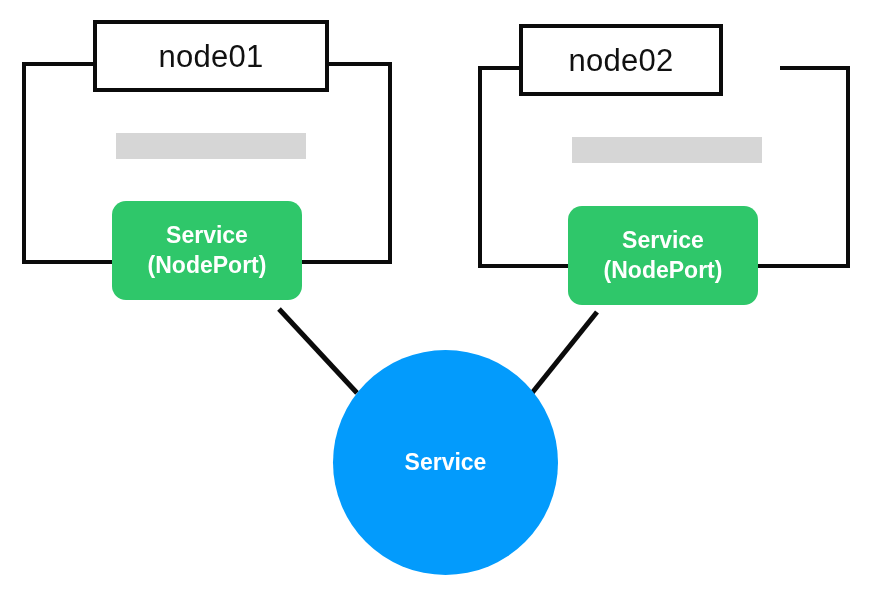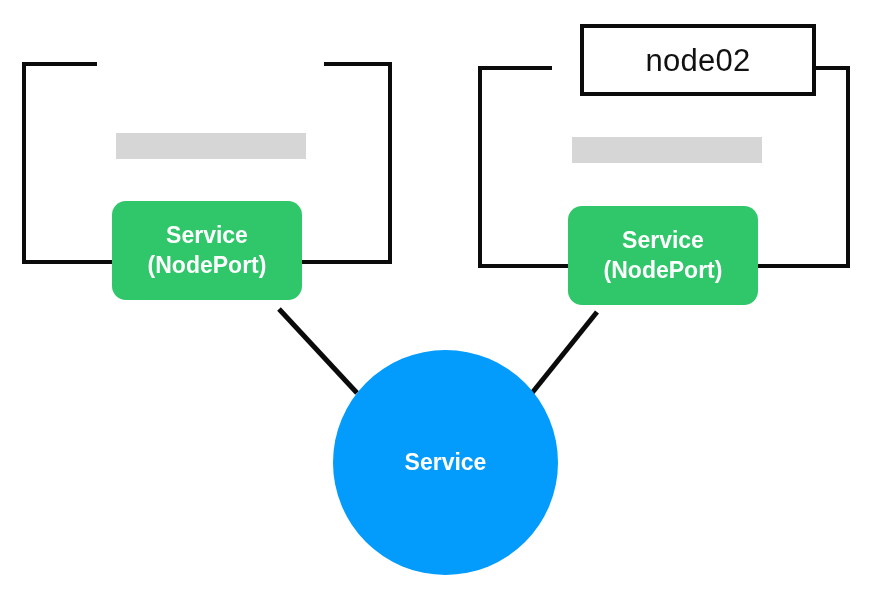--- a/index.html
+++ b/index.html
@@ -92,29 +92,32 @@
 
     <path d="M 95 64 L 24 64 L 24 262 L 326 262 L 390 262 L 390 64 L 326 64" fill="none" stroke="#0b0b0b" stroke-width="4" stroke-linecap="square" stroke-linejoin="miter"></path>
 
     <path d="M 550 68 L 480 68 L 480 266 L 782 266 L 848 266 L 848 68 L 782 68" fill="none" stroke="#0b0b0b" stroke-width="4" stroke-linecap="square" stroke-linejoin="miter"></path>
 
     <line x1="279" y1="309" x2="357" y2="393" stroke="#0b0b0b" stroke-width="5" stroke-linecap="butt"></line>
 
     <line x1="597" y1="312" x2="532" y2="393" stroke="#0b0b0b" stroke-width="5" stroke-linecap="butt"></line>
   </svg>
 
+  <div class="node-title-box" style="left:93px; top:20px; width:236px; height:72px;">
+    <span class="node-title-text">node01</span>
+  </div>
 
   <div class="gray-bar" style="left:116px; top:133px; width:190px; height:26px;"></div>
 
   <div class="service-box" style="left:112px; top:201px; width:190px; height:99px; background:#2fc76a;">
     <span class="svc-line">Service</span>
     <span class="svc-line">(NodePort)</span>
   </div>
 
-  <div class="node-title-box" style="left:580px; top:24px; width:236px; height:72px;">
+  <div class="node-title-box" style="left:519px; top:24px; width:204px; height:72px;">
     <span class="node-title-text">node02</span>
   </div>
 
   <div class="gray-bar" style="left:572px; top:137px; width:190px; height:26px;"></div>
 
   <div class="service-box" style="left:568px; top:206px; width:190px; height:99px; background:#2fc76a;">
     <span class="svc-line">Service</span>
     <span class="svc-line">(NodePort)</span>
   </div>
 

